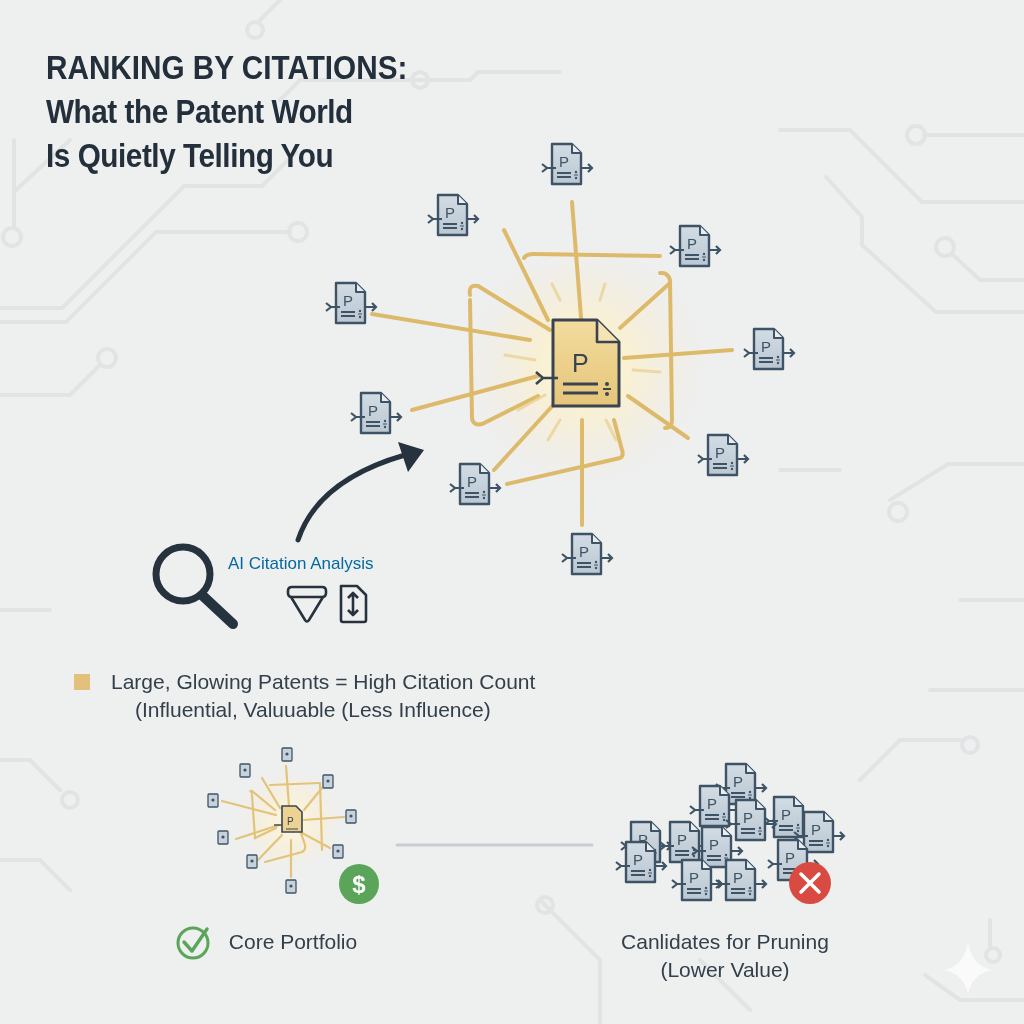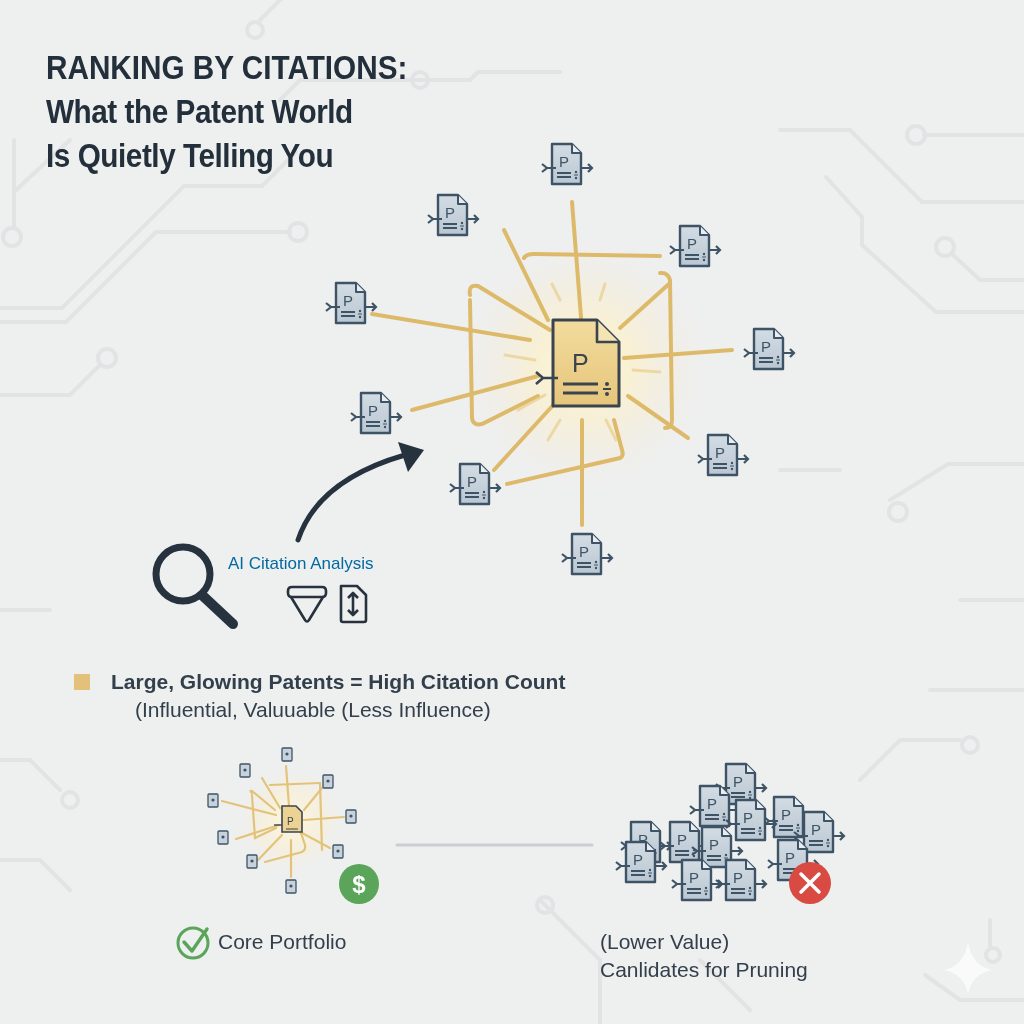--- a/index.html
+++ b/index.html
@@ -27,24 +27,24 @@
   }
   .ai-label { left: 228px; top: 554px; font-size: 17px; }
   .legend {
     position: absolute; left: 74px; top: 668px;
     font-size: 21px; color: #33404c; line-height: 28px;
   }
   .legend .swatch {
     position: absolute; left: 0; top: 6px; width: 16px; height: 16px;
     background: #e3c17a;
   }
-  .legend .line1 { position: absolute; left: 37px; top: 0; white-space: nowrap; font-weight: bold; }
+  .legend .line1 { position: absolute; left: 37px; top: 0; white-space: nowrap; }
   .legend .line2 { position: absolute; left: 61px; top: 28px; white-space: nowrap; text-align: right; }
   .caption {
-    position: absolute; font-size: 21px; color: #33404c; text-align: left;
+    position: absolute; font-size: 21px; color: #33404c; text-align: center;
     line-height: 28px; white-space: nowrap;
   }
   .core-cap { left: 218px; top: 928px; width: 150px; }
   .prune-cap { left: 600px; top: 928px; width: 250px; }
 </style>
 </head>
 <body>
 
 <svg class="bg" viewBox="0 0 1024 1024">
   <g fill="none" stroke="#e1e3e4" stroke-width="4" stroke-linecap="round">
@@ -290,15 +290,15 @@
 <div class="legend">
   <span class="swatch"></span>
   <span class="line1">Large, Glowing Patents = High Citation Count</span>
   <span class="line2">(Influential, Valuuable (Less Influence)</span>
 </div>
 
 <div class="caption core-cap">
   <div>Core Portfolio</div>
 </div>
 <div class="caption prune-cap">
+  <div>Canlidates for Pruning</div>
   <div>(Lower Value)</div>
-  <div>Canlidates for Pruning</div>
 </div>
 
 </body></html>

